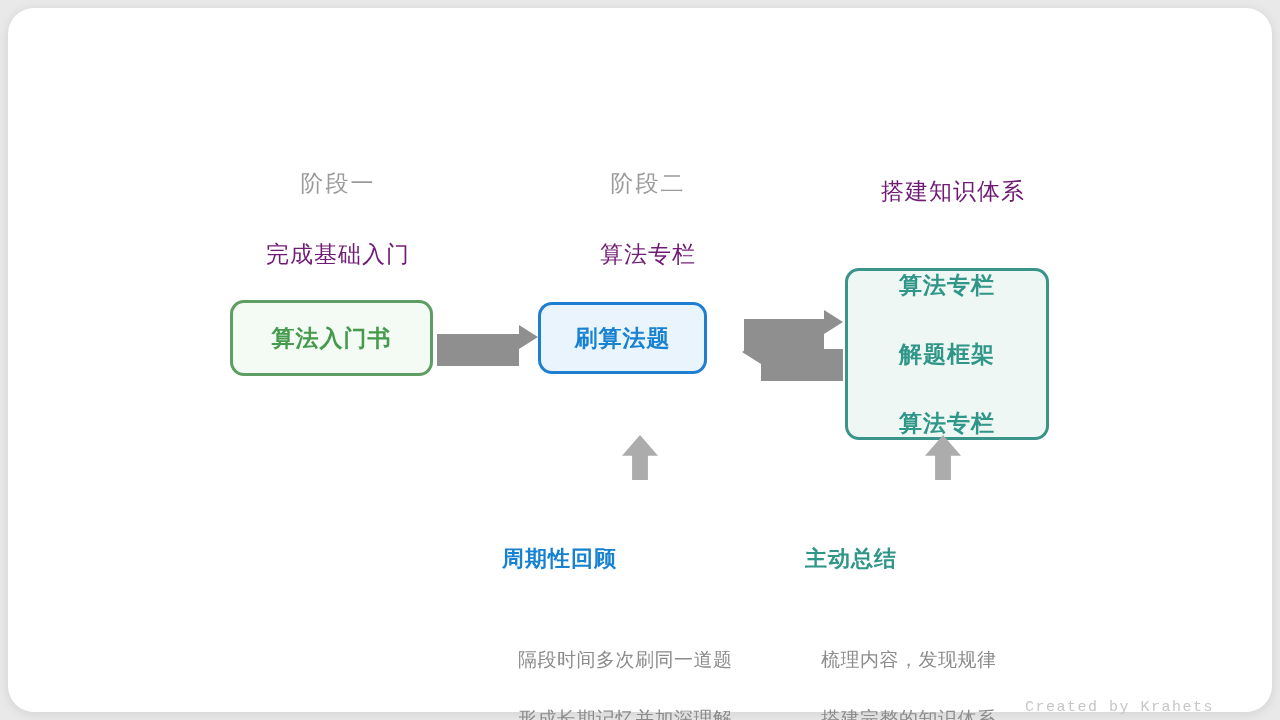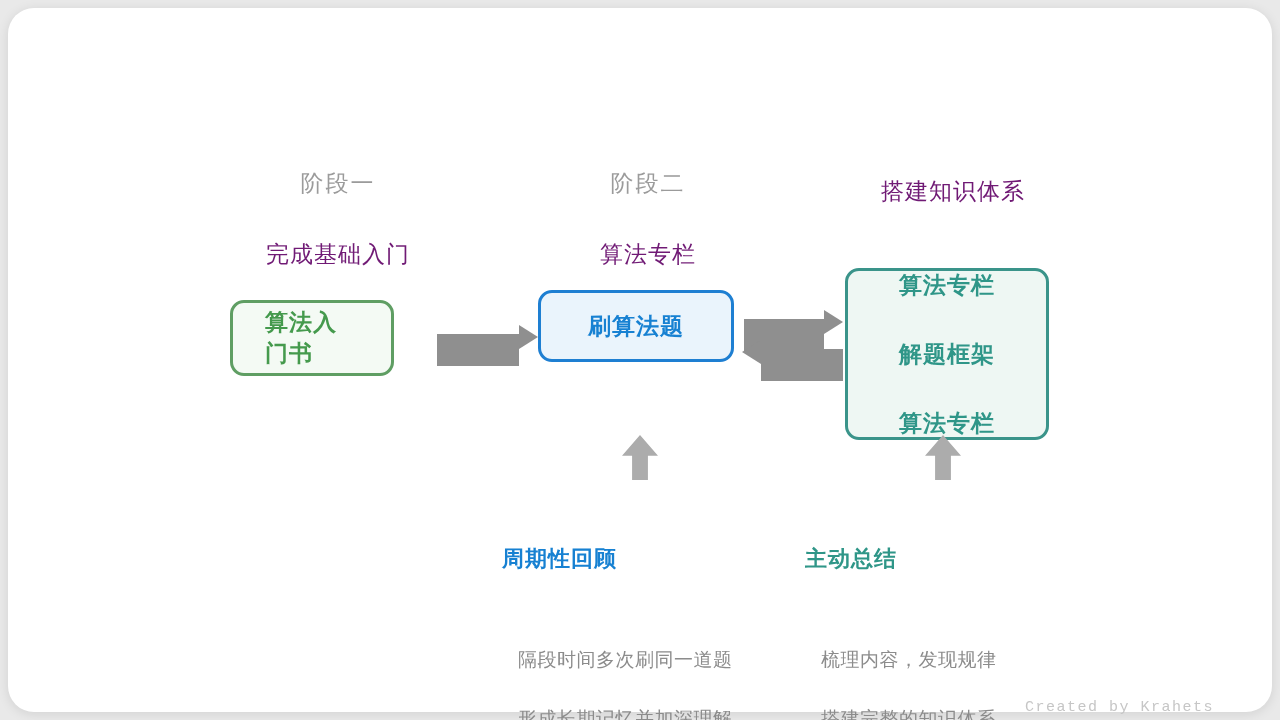--- a/index.html
+++ b/index.html
@@ -131,25 +131,25 @@
     <div class="stage-subtitle">完成基础入门</div>
   </div>
   <div class="stage" style="left:500px; top:128px;">
     <div class="stage-title">阶段二</div>
     <div class="stage-subtitle">算法专栏</div>
   </div>
   <div class="stage" style="left:805px; top:128px;">
     <div class="stage-subtitle">搭建知识体系</div>
   </div>
 
-  <div class="node green" style="left:222px; top:292px; width:164px; height:76px;">
+  <div class="node green" style="left:222px; top:292px; width:203px; height:76px;">
     <span class="node-line">算法入门书</span>
   </div>
 
-  <div class="node blue" style="left:530px; top:282px; width:196px; height:72px;">
+  <div class="node blue" style="left:530px; top:294px; width:169px; height:72px;">
     <span class="node-line">刷算法题</span>
   </div>
 
   <div class="node teal" style="left:837px; top:260px; width:204px; height:172px;">
     <span class="node-line">算法专栏</span>
     <span class="node-line">解题框架</span>
     <span class="node-line">算法专栏</span>
   </div>
 
   <div class="harrow right" style="left:429px; top:326px; width:82px;"></div>

